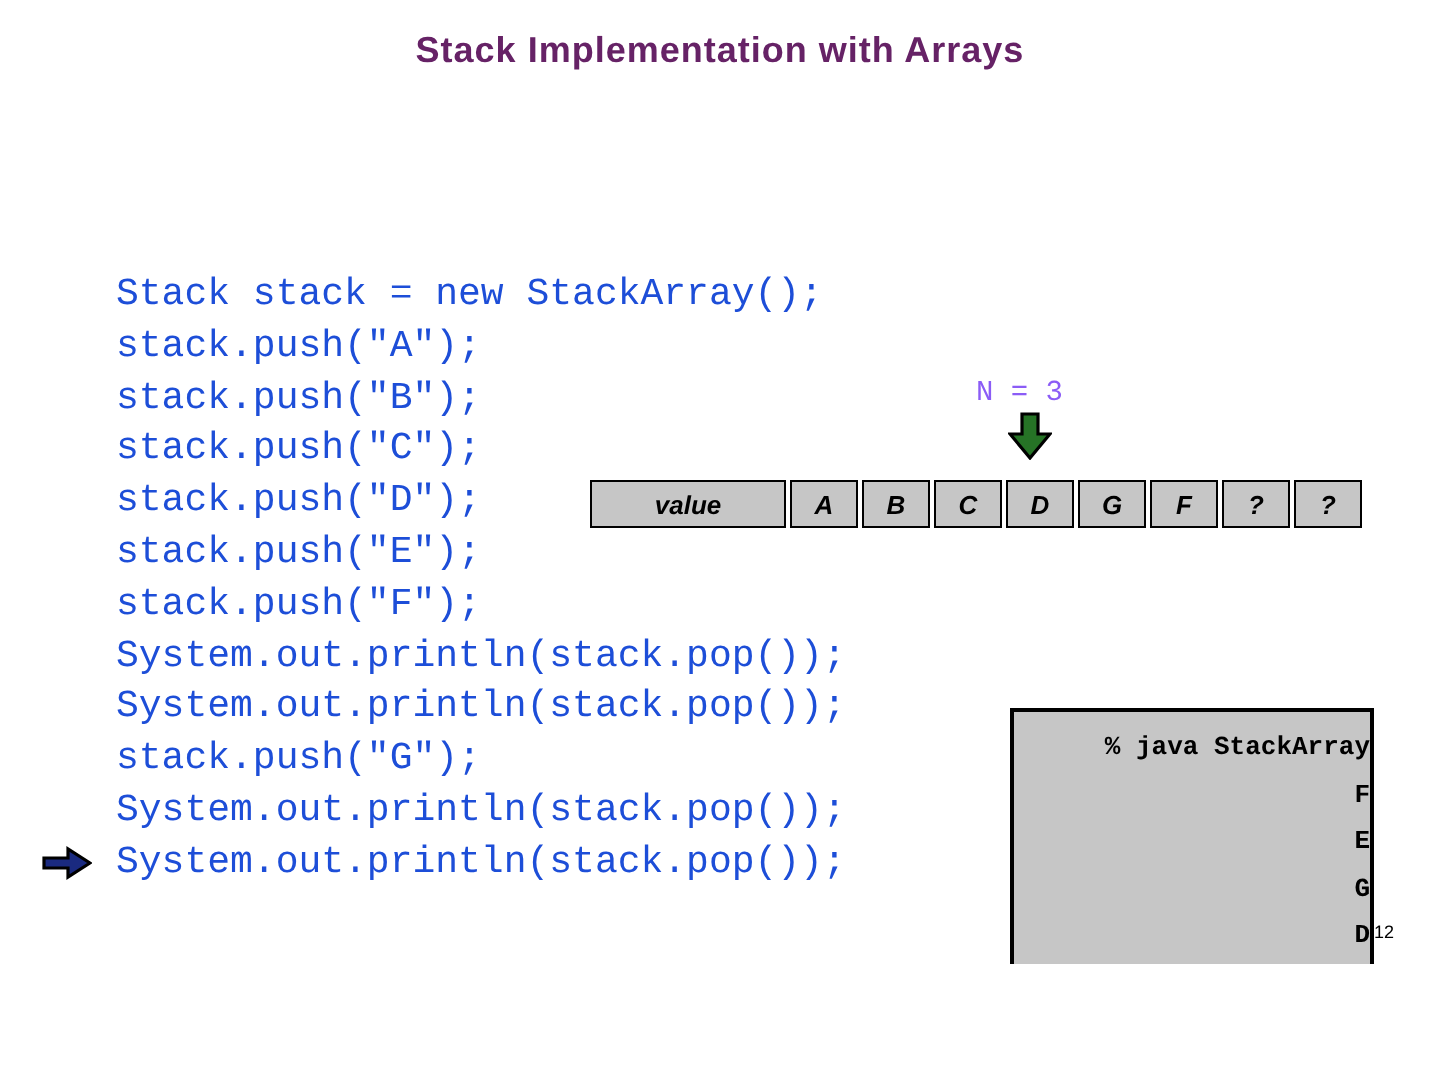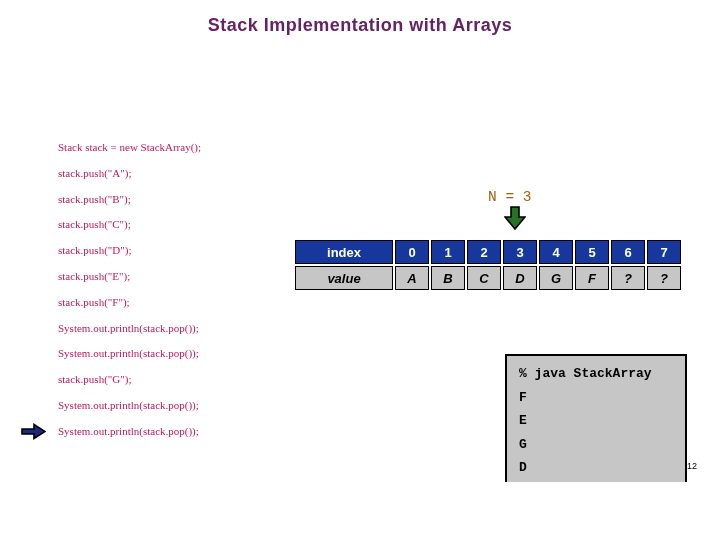--- a/index.html
+++ b/index.html
@@ -19,36 +19,36 @@
     text-align: center;
     color: #662266;
     font-weight: bold;
     font-size: 18px;
     letter-spacing: 0.5px;
   }
   .code-block {
     position: absolute;
     left: 58px;
     top: 135px;
-    font-family: Liberation Serif, serif;
-    font-size: 11px;
-    color: #be185d;
+    font-family: Liberation Mono, monospace;
+    font-size: 19px;
+    color: #1d4ed8;
   }
   .code-line {
     height: 25.8px;
     line-height: 25.8px;
     white-space: pre;
   }
   .n-label {
     position: absolute;
     left: 488px;
     top: 189px;
     font-family: "Liberation Mono", monospace;
     font-size: 14.5px;
-    color: #a16207;
+    color: #8b5cf6;
     white-space: pre;
   }
   .down-arrow {
     position: absolute;
     left: 504px;
     top: 206px;
     width: 22px;
     height: 24px;
   }
   .right-arrow {
@@ -93,20 +93,21 @@
     width: 182px;
     height: 136px;
     box-sizing: border-box;
     background: #c6c6c6;
     border: 2px solid #000000;
     padding: 6px 0 0 12px;
     font-family: "Liberation Mono", monospace;
     font-weight: bold;
     font-size: 13px;
     color: #000000;
+    text-align: right;
   }
   .term-line {
     height: 23.5px;
     line-height: 23.5px;
     white-space: pre;
   }
   .page-number {
     position: absolute;
     right: 23px;
     bottom: 11px;
@@ -137,31 +138,20 @@
   </div>
 
   <div class="n-label">N = 3</div>
 
   <svg class="down-arrow" viewBox="0 0 22 24">
     <polygon points="7,1 15,1 15,11 21,11 11,23 1,11 7,11" fill="#267326" stroke="#000000" stroke-width="1.6" stroke-linejoin="miter"></polygon>
   </svg>
 
   <table class="array-table">
     <tbody>
-        <tr class="idx-row">
-      <td class="lbl">index</td>
-      <td class="num">0</td>
-      <td class="num">1</td>
-      <td class="num">2</td>
-      <td class="num">3</td>
-      <td class="num">4</td>
-      <td class="num">5</td>
-      <td class="num">6</td>
-      <td class="num">7</td>
-    </tr>
     <tr class="val-row">
       <td class="lbl">value</td>
       <td class="num">A</td>
       <td class="num">B</td>
       <td class="num">C</td>
       <td class="num">D</td>
       <td class="num">G</td>
       <td class="num">F</td>
       <td class="num">?</td>
       <td class="num">?</td>

